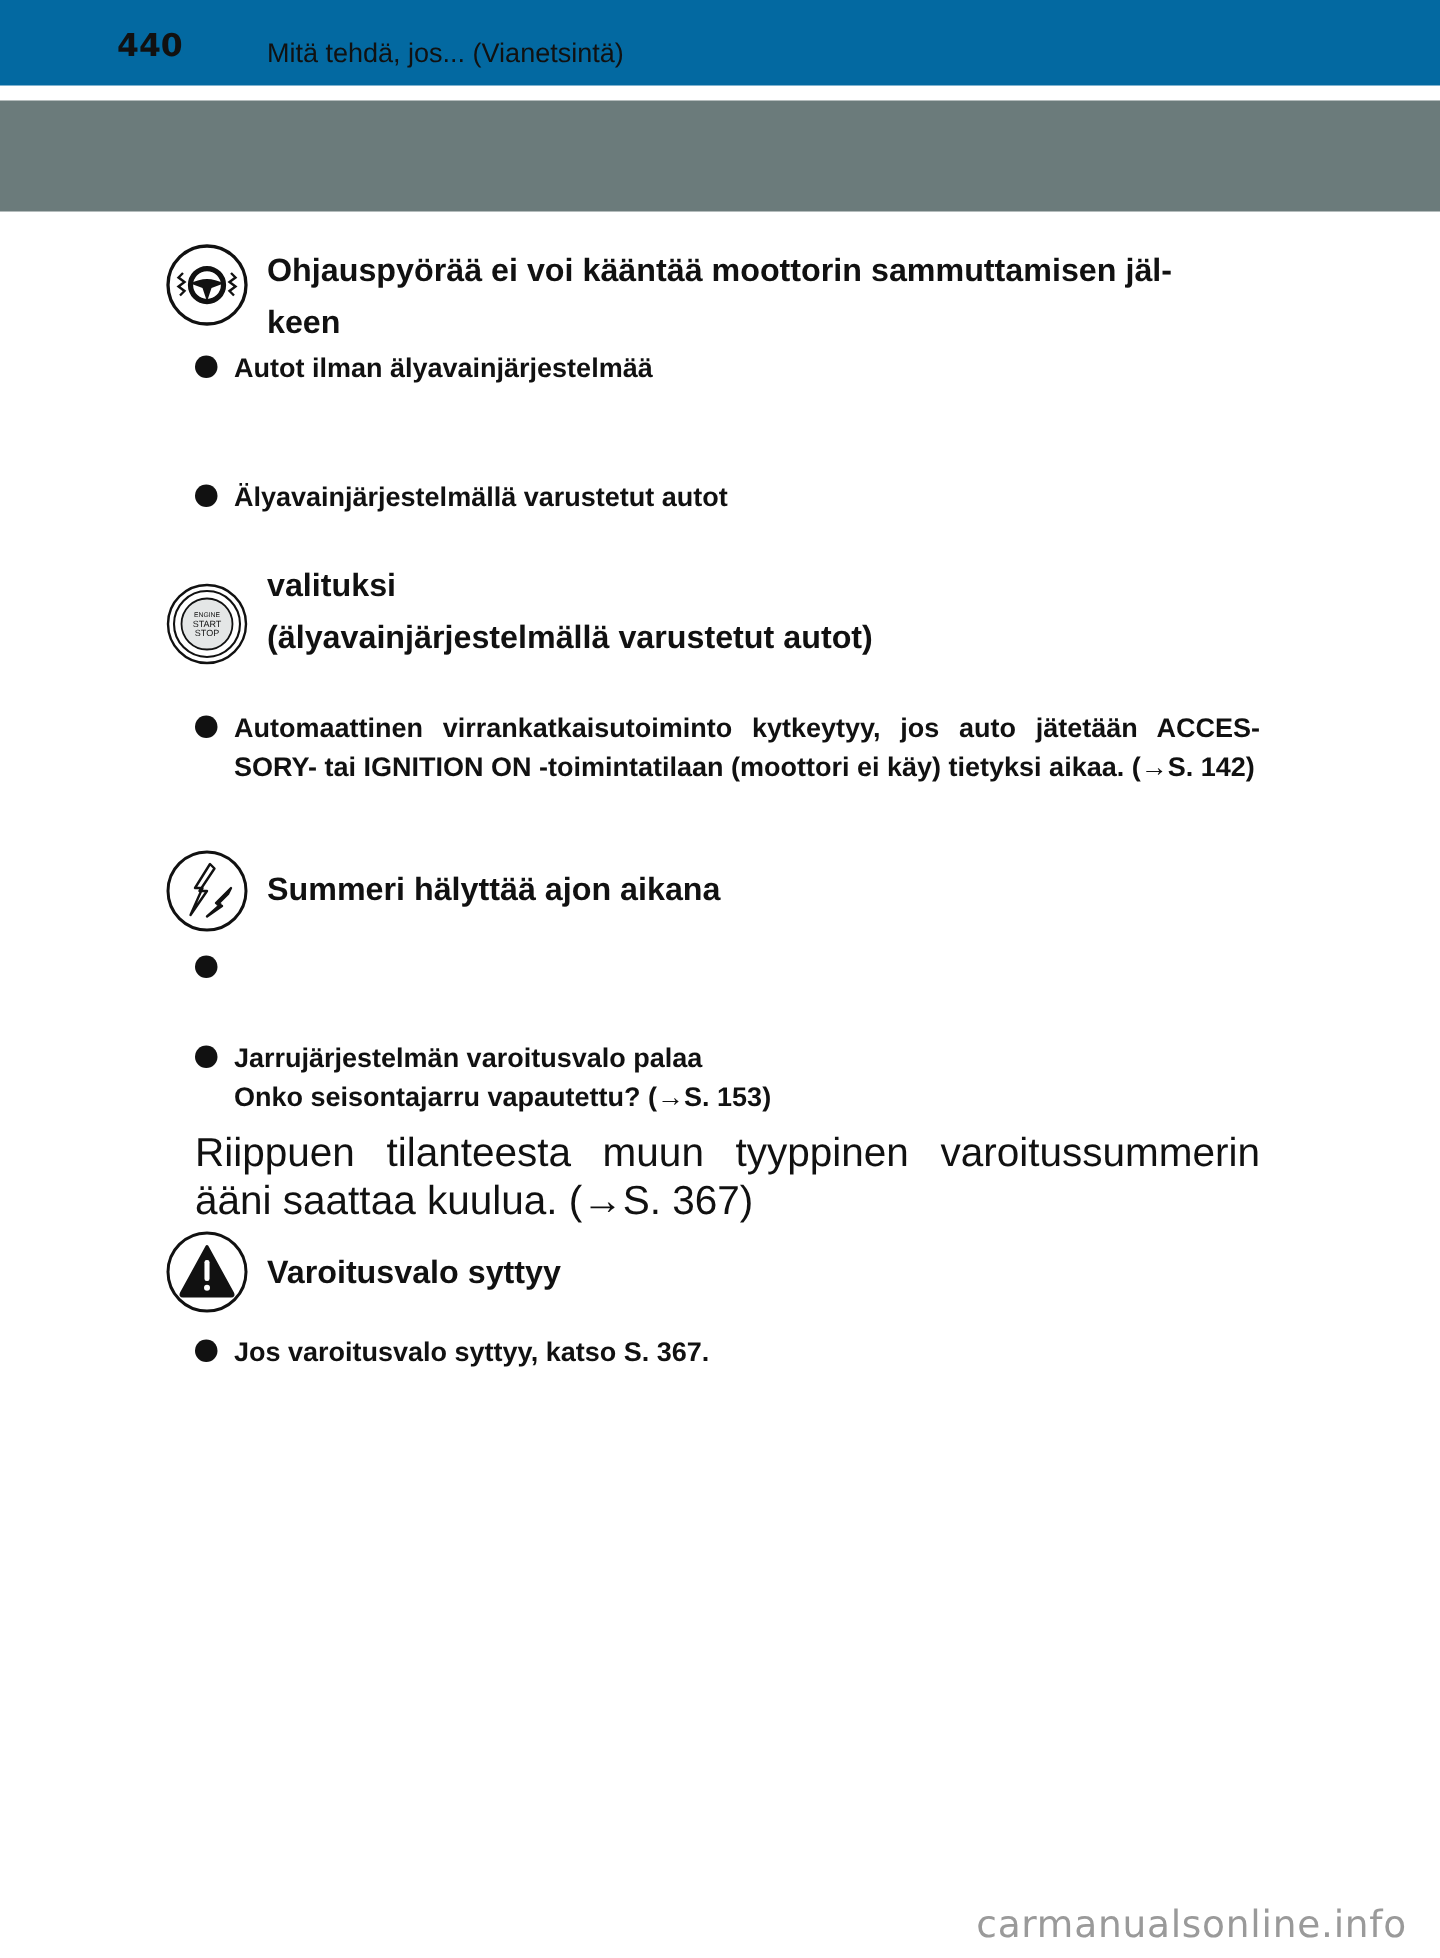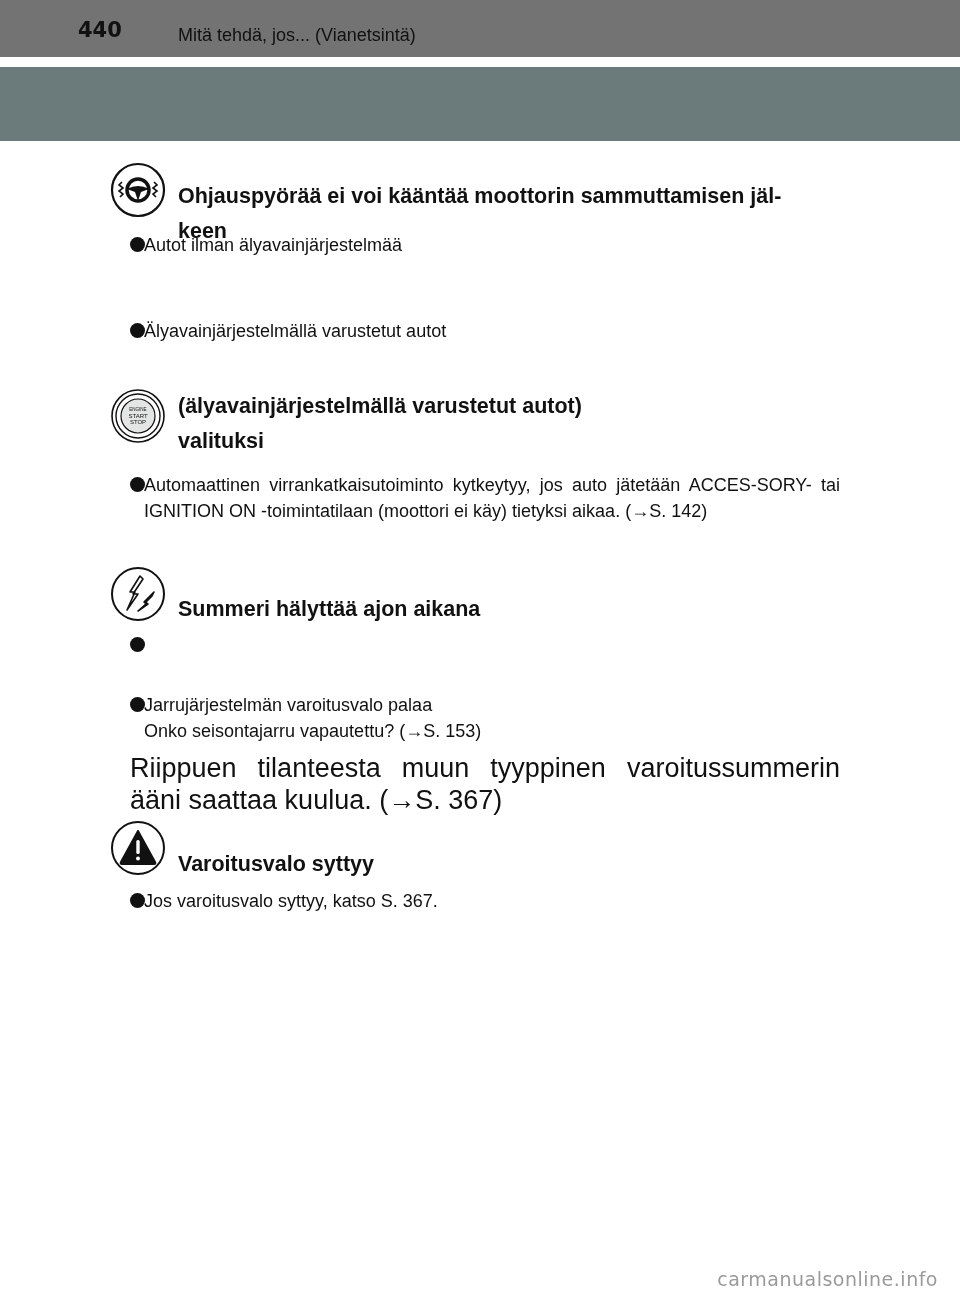--- a/index.html
+++ b/index.html
@@ -3,53 +3,52 @@
 <meta charset="utf-8">
 <style>
   html, body { margin: 0; padding: 0; }
   body {
     width: 960px; height: 1305px; position: relative; overflow: hidden;
     background: #ffffff; color: #111;
     font-family: "Liberation Sans", sans-serif;
   }
   .header-bar {
     position: absolute; left: 0; top: 0; width: 960px; height: 57px;
-    background: #737373;
+    background: #0369a1;
   }
   .page-num {
     position: absolute; left: 78px; top: 18px;
     font-family: "DejaVu Sans", sans-serif; font-weight: bold; font-size: 21px; color: #111;
   }
   .section-title {
     position: absolute; left: 178px; top: 25px; font-size: 18px; color: #111;
   }
   .band {
     position: absolute; left: 0; top: 67px; width: 960px; height: 74px;
     background: #6b7b7b;
   }
   .heading {
     position: absolute; left: 178px; width: 662px;
     font-weight: bold; font-size: 21.5px; line-height: 35px; color: #111;
     text-align: justify;
-    margin-top: 16px;
   }
   .icon {
     position: absolute; left: 110px; width: 56px; height: 56px;
   }
   .bullet-item { position: absolute; left: 130px; width: 710px; font-size: 18px; line-height: 26px; }
   .bullet-dot {
     position: absolute; left: 0; top: 5px; width: 15px; height: 15px; border-radius: 50%; background: #111;
   }
-  .bullet-text { margin-left: 14px; text-align: justify; text-align-last: left; }
+  .bullet-text { margin-left: 26px; text-align: justify; text-align-last: left; font-weight: bold; }
   .para {
     position: absolute; left: 130px; width: 710px; font-size: 27px; line-height: 32px;
     text-align: justify;
   }
   .watermark {
-    position: absolute; right: 22px; top: 1268px; font-size: 19px; color: #9a9a9a;
+    position: absolute; right: 22px; top: 1268px; font-size: 25px; color: #9a9a9a;
     font-family: "DejaVu Sans", sans-serif; letter-spacing: 0.5px;
   }
 </style>
 </head>
 <body>
 
 <div class="header-bar">
   <span class="page-num">440</span>
   <span class="section-title">Mitä tehdä, jos... (Vianetsintä)</span>
 </div>
@@ -81,22 +80,22 @@
 
 <svg class="icon" style="top:388px" viewBox="0 0 56 56">
   <circle cx="28" cy="28" r="26" fill="none" stroke="#111" stroke-width="1.6"></circle>
   <circle cx="28" cy="28" r="22" fill="none" stroke="#111" stroke-width="1.4"></circle>
   <circle cx="28" cy="28" r="17" fill="#e4e6e6" stroke="#111" stroke-width="1.2"></circle>
   <text x="28" y="23" font-size="4.5" text-anchor="middle" font-family="Liberation Sans, sans-serif" fill="#111">ENGINE</text>
   <text x="28" y="30" font-size="6" text-anchor="middle" font-family="Liberation Sans, sans-serif" fill="#111">START</text>
   <text x="28" y="36" font-size="6" text-anchor="middle" font-family="Liberation Sans, sans-serif" fill="#111">STOP</text>
 </svg>
 <div class="heading" style="top:373px">
+  <div>valituksi</div>
   <div>(älyavainjärjestelmällä varustetut autot)</div>
-  <div>valituksi</div>
 </div>
 <div class="bullet-item" style="top:472px">
   <span class="bullet-dot"></span>
   <div class="bullet-text">
     <div>Automaattinen virrankatkaisutoiminto kytkeytyy, jos auto jätetään ACCES-SORY- tai IGNITION ON -toimintatilaan (moottori ei käy) tietyksi aikaa. (→S. 142)</div>
   </div>
 </div>
 
 <svg class="icon" style="top:566px" viewBox="0 0 56 56">
   <circle cx="28" cy="28" r="26" fill="none" stroke="#111" stroke-width="2"></circle>

